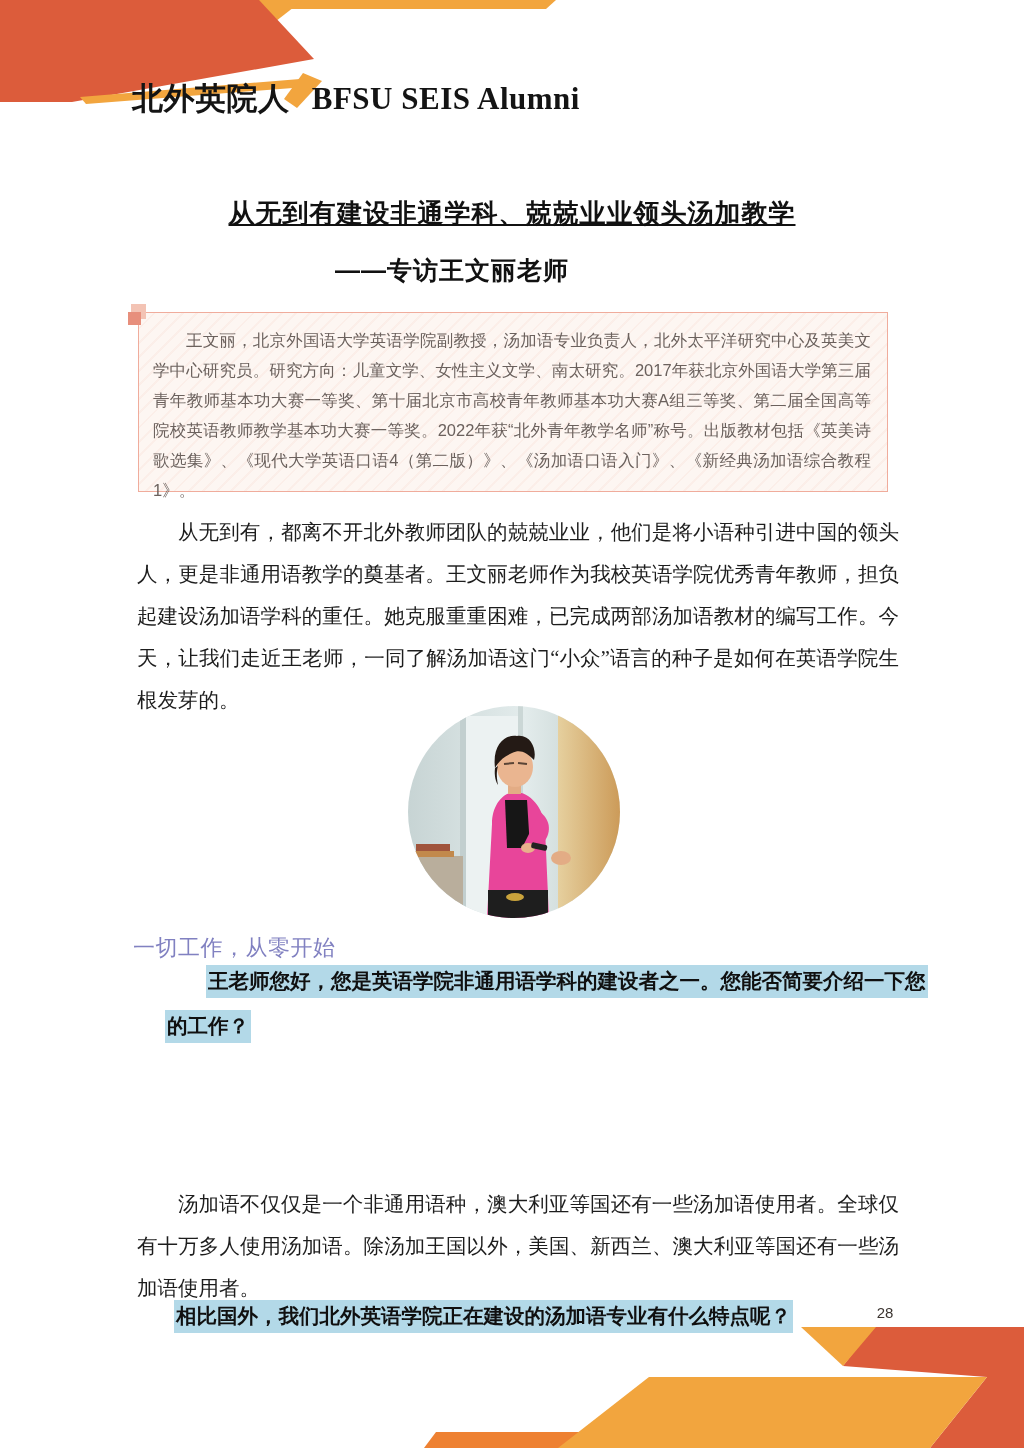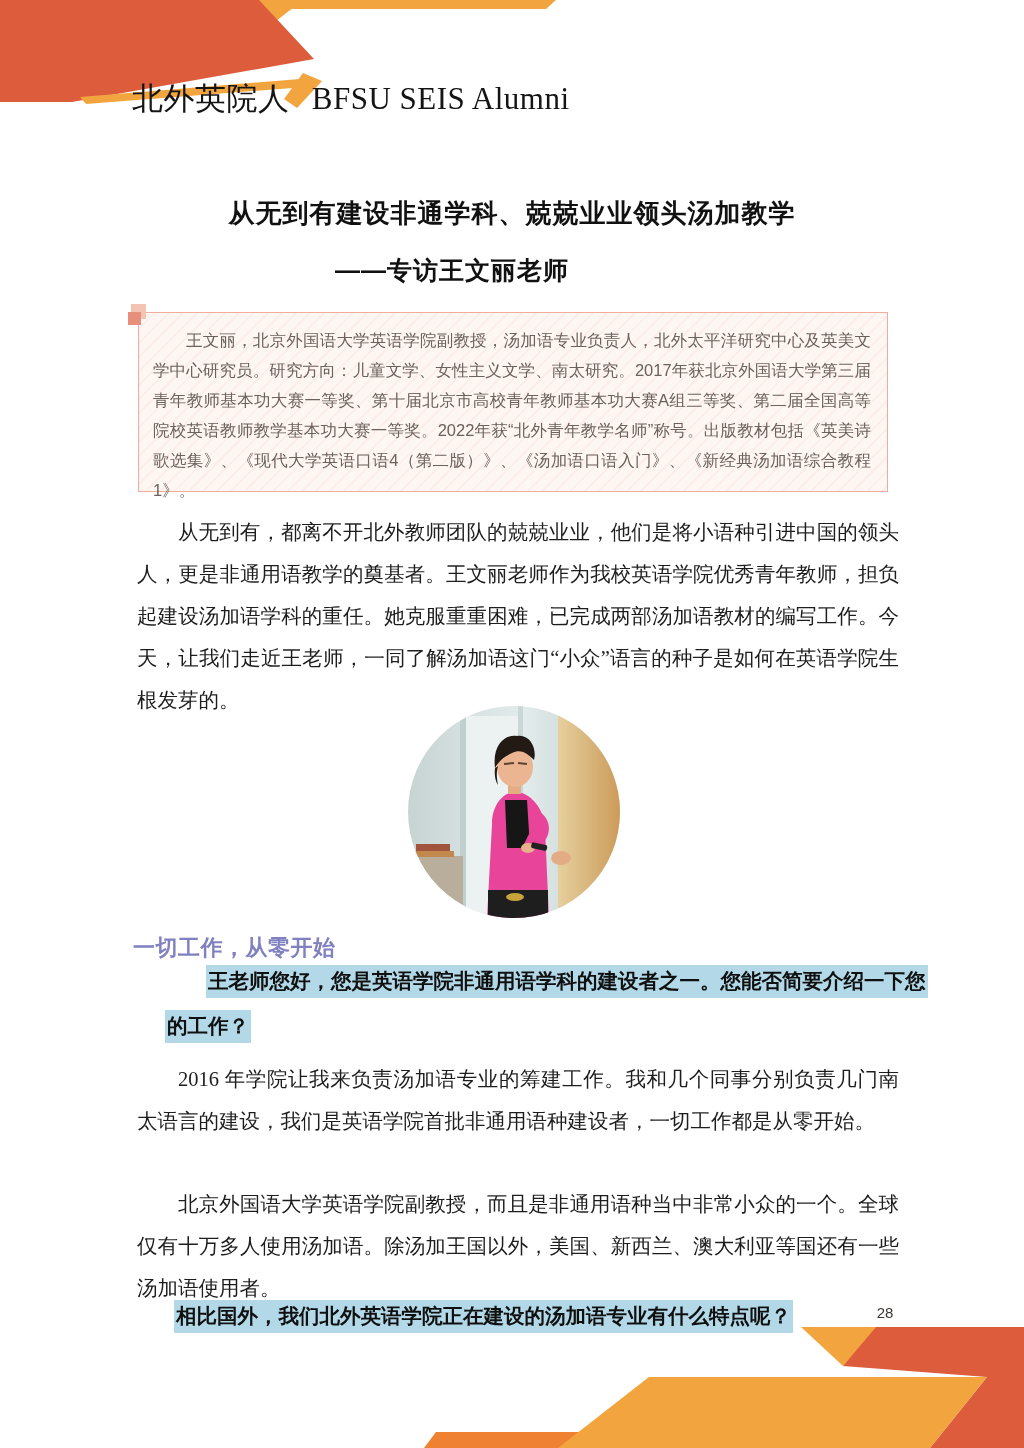--- a/index.html
+++ b/index.html
@@ -7,29 +7,29 @@
     position:relative;width:1024px;height:1448px;margin:0 auto;
     background:#ffffff;overflow:hidden;
     font-family:"Liberation Serif", serif;color:#1d1d1d;
   }
   .decor{position:absolute;left:0;pointer-events:none;}
   .decor.top{top:0;}
   .decor.bottom{bottom:0;}
 
   .masthead{
     position:absolute;left:132px;top:78px;width:700px;
-    font-family:"Liberation Serif", serif;font-weight:400;
+    font-family:"Liberation Serif", serif;font-weight:700;
     font-size:31px;color:#141414;letter-spacing:0.5px;white-space:nowrap;
   }
   .masthead .en{margin-left:14px;}
 
   .title-line1{
     position:absolute;left:0;top:196px;width:1024px;text-align:center;
     font-family:"Liberation Sans", sans-serif;font-weight:700;
-    font-size:26px;color:#111;letter-spacing:1px;
+    font-size:26px;color:#111;letter-spacing:1px;text-decoration:underline;
   }
   .title-line2{
     position:absolute;left:0;top:254px;width:904px;text-align:center;
     font-family:"Liberation Sans", sans-serif;font-weight:700;
     font-size:25px;color:#111;letter-spacing:1px;
   }
 
   .bio-box{
     position:absolute;left:138px;top:312px;width:750px;height:180px;
     box-sizing:border-box;border:1px solid #F0AC9C;
@@ -61,21 +61,21 @@
   .p2{top:1054px;}
   .p3{top:1179px;}
 
   .photo{
     position:absolute;left:408px;top:706px;width:212px;height:212px;
     border-radius:50%;overflow:hidden;
   }
 
   .section-heading{
     position:absolute;left:133px;top:933px;margin:0;
-    font-family:"Liberation Sans", sans-serif;font-weight:700;
+    font-family:"Liberation Sans", sans-serif;font-weight:400;
     font-size:22px;color:#8181C1;letter-spacing:0.5px;
   }
 
   .question{
     position:absolute;left:133px;width:762px;margin:0;
     font-size:20.5px;line-height:45px;text-align:justify;text-indent:2em;
     font-weight:700;color:#101010;
   }
   .q1{top:959px;margin-left:32px;}
   .q2{top:1294px;line-height:44px;}
@@ -162,20 +162,19 @@
       <ellipse cx="120" cy="142" rx="7" ry="5" fill="#E8B08C"></ellipse>
       <rect x="124" y="136" width="16" height="6" rx="2" fill="#222" transform="rotate(12 124 136)"></rect>
       <ellipse cx="153" cy="152" rx="10" ry="7" fill="#E3AC85"></ellipse>
     </svg>
   </div>
 
   <h3 class="section-heading">一切工作，从零开始</h3>
 
   <p class="question q1"><mark>王老师您好，您是英语学院非通用语学科的建设者之一。您能否简要介绍一下您的工作？</mark></p>
 
-  <p class="body-par p2">2016 年学院让我来负责汤加语专业的筹建工作。我和几个同事分别负责几门南太语言的建设，我们是英语学院首批非通用语种建设者，一切工作都是从零开始。</p>
-  <p class="body-par p3">北京外国语大学英语学院副教授，而且是非通用语种当中非常小众的一个。全球仅有十万多人使用汤加语。除汤加王国以外，美国、新西兰、澳大利亚等国还有一些汤加语使用者。</p>
+  <p class="body-par p3">汤加语不仅仅是一个非通用语种，澳大利亚等国还有一些汤加语使用者。全球仅有十万多人使用汤加语。除汤加王国以外，美国、新西兰、澳大利亚等国还有一些汤加语使用者。</p>
 
   <p class="question q2"><mark>相比国外，我们北外英语学院正在建设的汤加语专业有什么特点呢？</mark></p>
 
   <div class="page-number">28</div>
 
 </div>
 
 </body></html>

